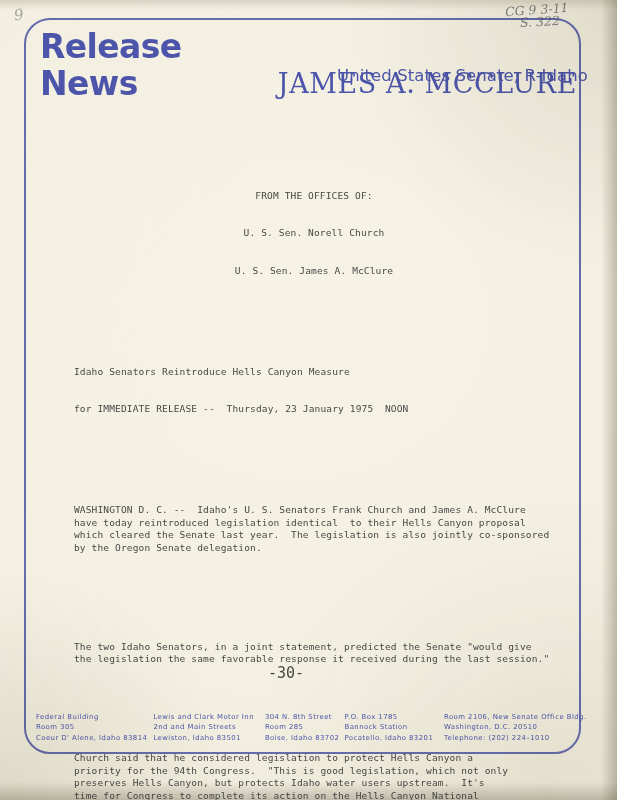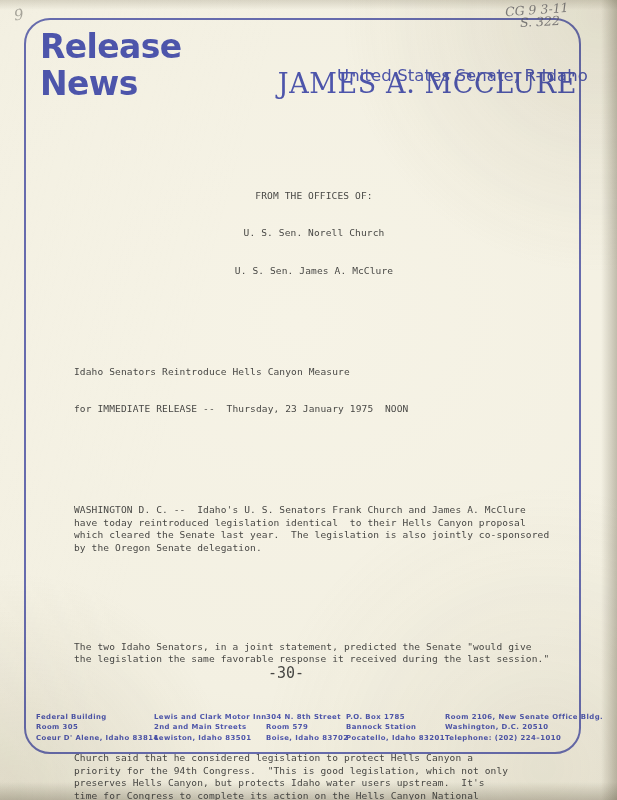--- a/index.html
+++ b/index.html
@@ -183,21 +183,21 @@
   
   #footer {
     position: absolute;
     left: 36px;
     top: 712px;
     width: 548px;
     display: flex;
     gap: 0px;
     color: #4d55ab;
     font-family: "DejaVu Sans", sans-serif;
-    font-weight: 700;
+    font-weight: 400;
     font-size: 6.9px;
     letter-spacing: 0.45px;
     line-height: 10.4px;
   }
   #footer .col { white-space: nowrap; }
   #footer .col:nth-child(1) { width: 118px; }
   #footer .col:nth-child(2) { width: 112px; }
   #footer .col:nth-child(3) { width: 80px; }
   #footer .col:nth-child(4) { width: 100px; }
   #footer .col:nth-child(5) { width: 140px; }
@@ -295,21 +295,21 @@
       <div>Room 305</div>
       <div>Coeur D' Alene, Idaho 83814</div>
     </div>
     <div class="col">
       <div>Lewis and Clark Motor Inn</div>
       <div>2nd and Main Streets</div>
       <div>Lewiston, Idaho 83501</div>
     </div>
     <div class="col">
       <div>304 N. 8th Street</div>
-      <div>Room 579</div>
+      <div>Room 285</div>
       <div>Boise, Idaho 83702</div>
     </div>
     <div class="col">
       <div>P.O. Box 1785</div>
       <div>Bannock Station</div>
       <div>Pocatello, Idaho 83201</div>
     </div>
     <div class="col">
       <div>Room 2106, New Senate Office Bldg.</div>
       <div>Washington, D.C. 20510</div>

